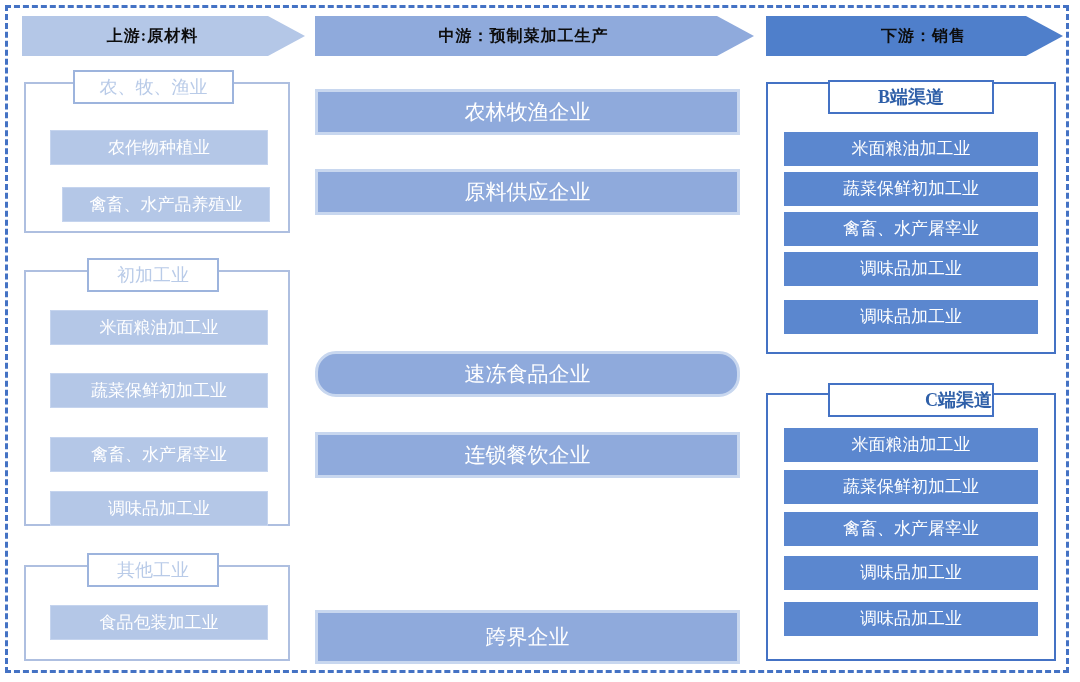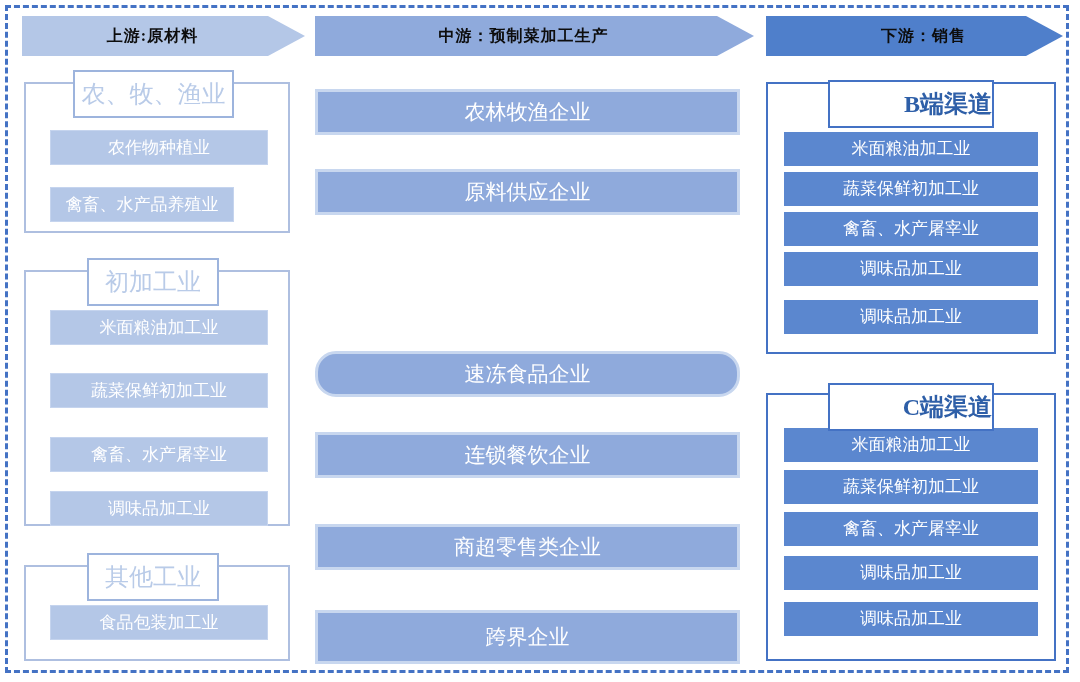--- a/index.html
+++ b/index.html
@@ -28,21 +28,21 @@
   
   .groupbox{
     position:absolute;box-sizing:border-box;background:#ffffff;
   }
   .group-light{border:2px solid #aebfe0;}
   .group-dark{border:2px solid #4472c4;}
 
   .caption{
     position:absolute;background:#ffffff;box-sizing:border-box;
     display:flex;align-items:center;justify-content:center;
-    height:48px;font-size:24px;z-index:4;
+    height:34px;font-size:18px;z-index:4;
   }
   .caption-light{border:2px solid #9db4dd;color:#b9cbe8;}
   .caption-dark{border:2px solid #4472c4;color:#2e5fa8;font-weight:bold;}
 
   
   .bar{
     position:absolute;box-sizing:border-box;
     display:flex;align-items:center;justify-content:center;
     color:#ffffff;text-align:left;line-height:1.05;
   }
@@ -73,21 +73,21 @@
     <span>下游：销售</span>
   </div>
 
   <div class="groupbox group-light" style="left:24px;top:82px;width:266px;height:151px;"></div>
   <div class="caption caption-light" style="left:73px;top:70px;width:161px;">
     <span>农、牧、渔业</span>
   </div>
   <div class="bar bar-l" style="left:50px;top:130px;width:218px;height:35px;">
     <span>农作物种植业</span>
   </div>
-  <div class="bar bar-l" style="left:50px;top:187px;width:184px;height:35px;">
+  <div class="bar bar-l" style="left:62px;top:187px;width:208px;height:35px;">
     <span>禽畜、水产品养殖业</span>
   </div>
 
   <div class="groupbox group-light" style="left:24px;top:270px;width:266px;height:256px;"></div>
   <div class="caption caption-light" style="left:87px;top:258px;width:132px;">
     <span>初加工业</span>
   </div>
   <div class="bar bar-l" style="left:50px;top:310px;width:218px;height:35px;">
     <span>米面粮油加工业</span>
   </div>
@@ -114,29 +114,26 @@
   </div>
   <div class="bar bar-m" style="left:315px;top:169px;width:425px;height:46px;">
     <span>原料供应企业</span>
   </div>
   <div class="bar bar-m" style="left:315px;top:351px;width:425px;height:46px;border-radius:21px;">
     <span>速冻食品企业</span>
   </div>
   <div class="bar bar-m" style="left:315px;top:432px;width:425px;height:46px;">
     <span>连锁餐饮企业</span>
   </div>
-  <div class="bar bar-m" style="left:315px;top:524px;width:425px;height:46px;">
-    <span>商超零售类企业</span>
-  </div>
   <div class="bar bar-m" style="left:315px;top:610px;width:425px;height:54px;">
     <span>跨界企业</span>
   </div>
 
   <div class="groupbox group-dark" style="left:766px;top:82px;width:290px;height:272px;"></div>
-  <div class="caption caption-dark" style="left:828px;top:80px;width:166px;justify-content:flex-end;">
+  <div class="caption caption-dark" style="left:828px;top:80px;width:166px;">
     <span>B端渠道</span>
   </div>
   <div class="bar bar-r" style="left:784px;top:132px;width:254px;height:34px;">
     <span>米面粮油加工业</span>
   </div>
   <div class="bar bar-r" style="left:784px;top:172px;width:254px;height:34px;">
     <span>蔬菜保鲜初加工业</span>
   </div>
   <div class="bar bar-r" style="left:784px;top:212px;width:254px;height:34px;">
     <span>禽畜、水产屠宰业</span>

